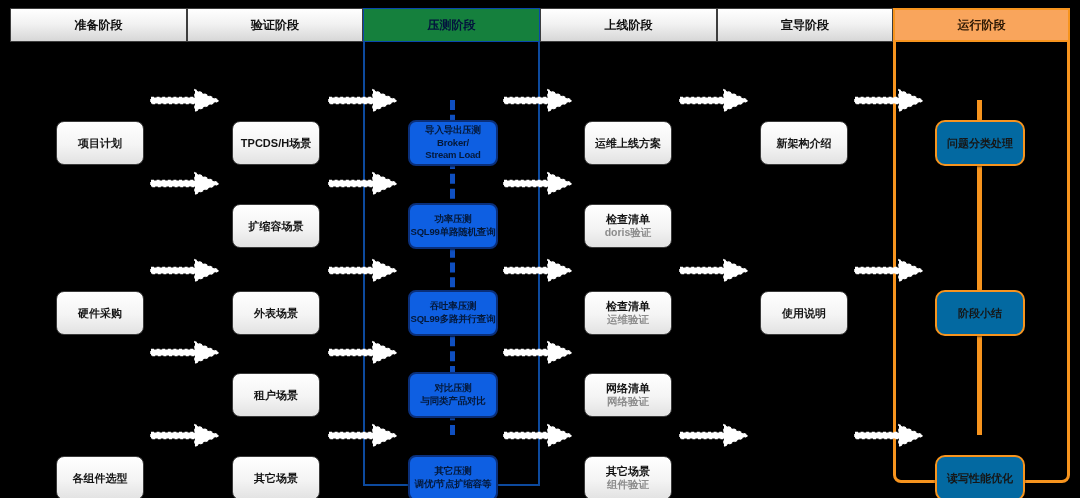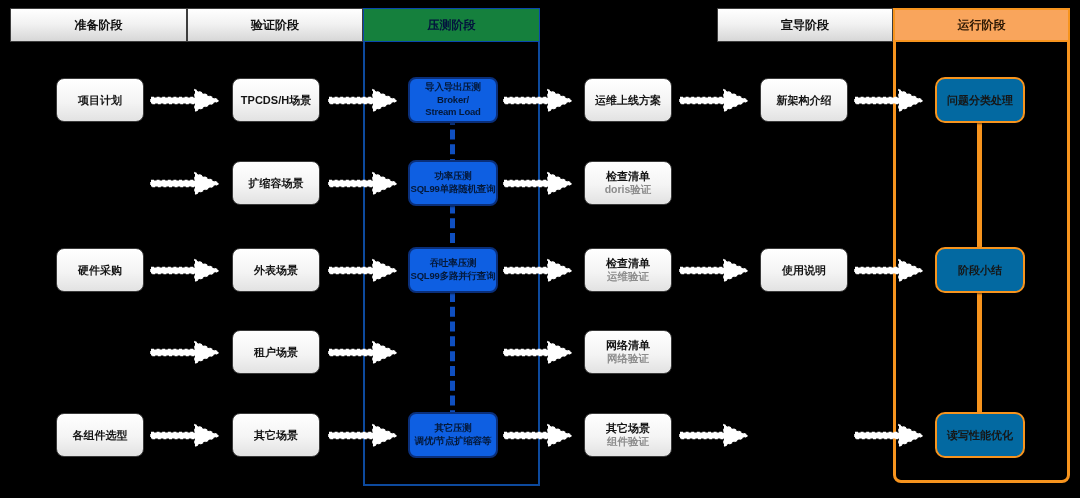--- a/index.html
+++ b/index.html
@@ -25,21 +25,21 @@
   .vline-blue   { position:absolute; left:450px; top:100px; height:335px; width:0;
                   border-left:5px dashed #0F4FC0; z-index:1; }
   .vline-orange { position:absolute; left:977px; top:100px; height:335px; width:5px;
                   background:#F7941E; z-index:1; }
 
   
   .box { position:absolute; width:88px; height:44px; border-radius:8px; z-index:3;
          display:flex; flex-direction:column; align-items:center; justify-content:center;
          text-align:center; font-weight:bold; font-size:11px; color:#141414; line-height:1.3;
          background:linear-gradient(180deg,#ffffff 0%,#f4f4f4 55%,#e2e2e2 100%);
-         border:1.5px solid #3a3a3a; box-shadow:0 1px 2px rgba(0,0,0,.6); }
+         border:1.5px solid #3a3a3a; box-shadow:0 1px 2px rgba(0,0,0,.6);margin-top:43px; }
   .box .sub { color:#8c8c8c; font-weight:600; font-size:10.5px; }
   .box-blue { width:90px; height:46px; background:#0E5FE2; border:2px solid #0A2F7A;
               color:#041838; font-size:9.5px; line-height:1.32; letter-spacing:-0.2px; }
   .box-orange { width:90px; height:46px; background:#0369a1; border:2.5px solid #F7941E;
                 border-radius:10px; color:#161616; font-size:11px; }
 
   
   .arrow { position:absolute; width:70px; height:25px; z-index:2; }
   .hidden-defs { position:absolute; width:0; height:0; }
 </style>
@@ -64,20 +64,23 @@
 
   <div class="hdr" style="left:10px;width:177px">
       <span>准备阶段</span>
     </div>
   <div class="hdr" style="left:187px;width:176px">
       <span>验证阶段</span>
     </div>
   <div class="hdr hdr-blue" style="left:363px;width:177px">
       <span>压测阶段</span>
     </div>
+  <div class="hdr" style="left:540px;width:177px">
+      <span>上线阶段</span>
+    </div>
   <div class="hdr" style="left:717px;width:176px">
       <span>宣导阶段</span>
     </div>
   <div class="hdr hdr-orange" style="left:893px;width:177px">
       <span>运行阶段</span>
     </div>
 
   <div class="box" style="left:56px;top:78px">
       <span>项目计划</span>
     </div>
@@ -110,20 +113,24 @@
     <span>Stream Load</span>
   </div>
   <div class="box box-blue" style="left:408px;top:160px">
     <span>功率压测</span>
     <span>SQL99单路随机查询</span>
   </div>
   <div class="box box-blue" style="left:408px;top:247px">
     <span>吞吐率压测</span>
     <span>SQL99多路并行查询</span>
   </div>
+  <div class="box box-blue" style="left:408px;top:329px">
+    <span>对比压测</span>
+    <span>与同类产品对比</span>
+  </div>
   <div class="box box-blue" style="left:408px;top:412px">
     <span>其它压测</span>
     <span>调优/节点扩缩容等</span>
   </div>
 
   <div class="box" style="left:584px;top:78px">
     <span>运维上线方案</span>
   </div>
   <div class="box" style="left:584px;top:161px">
     <span>检查清单</span>

